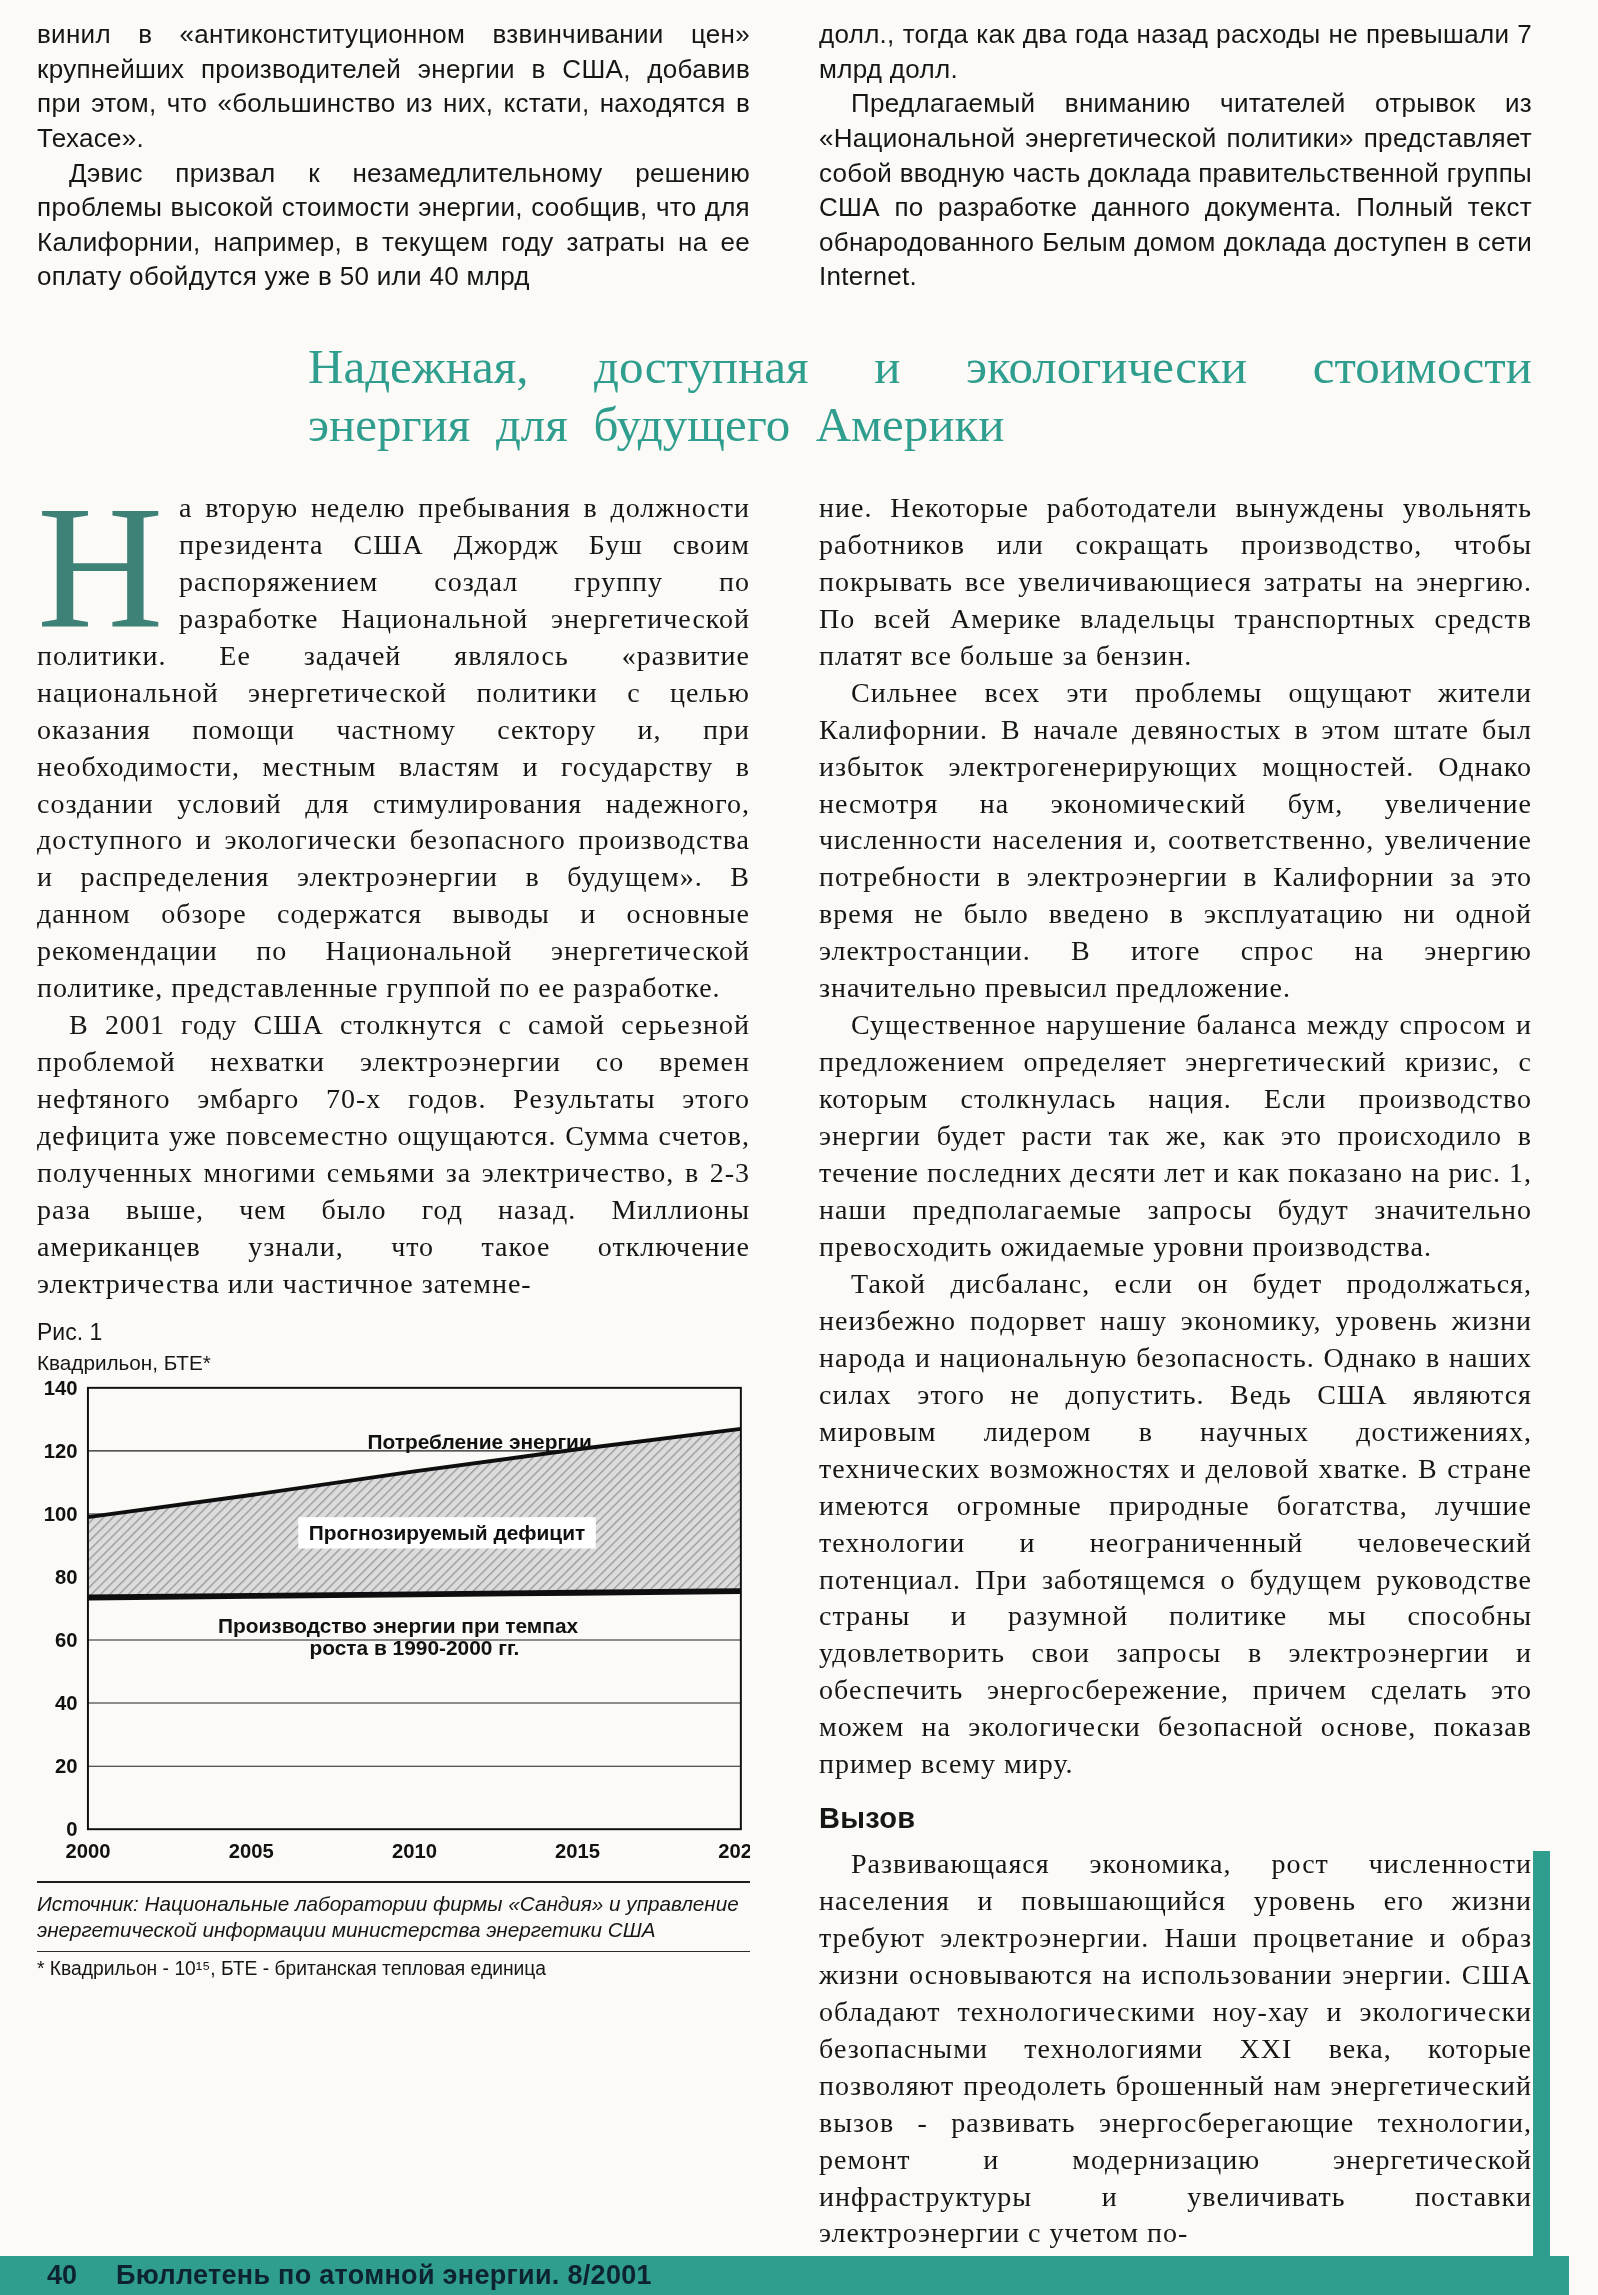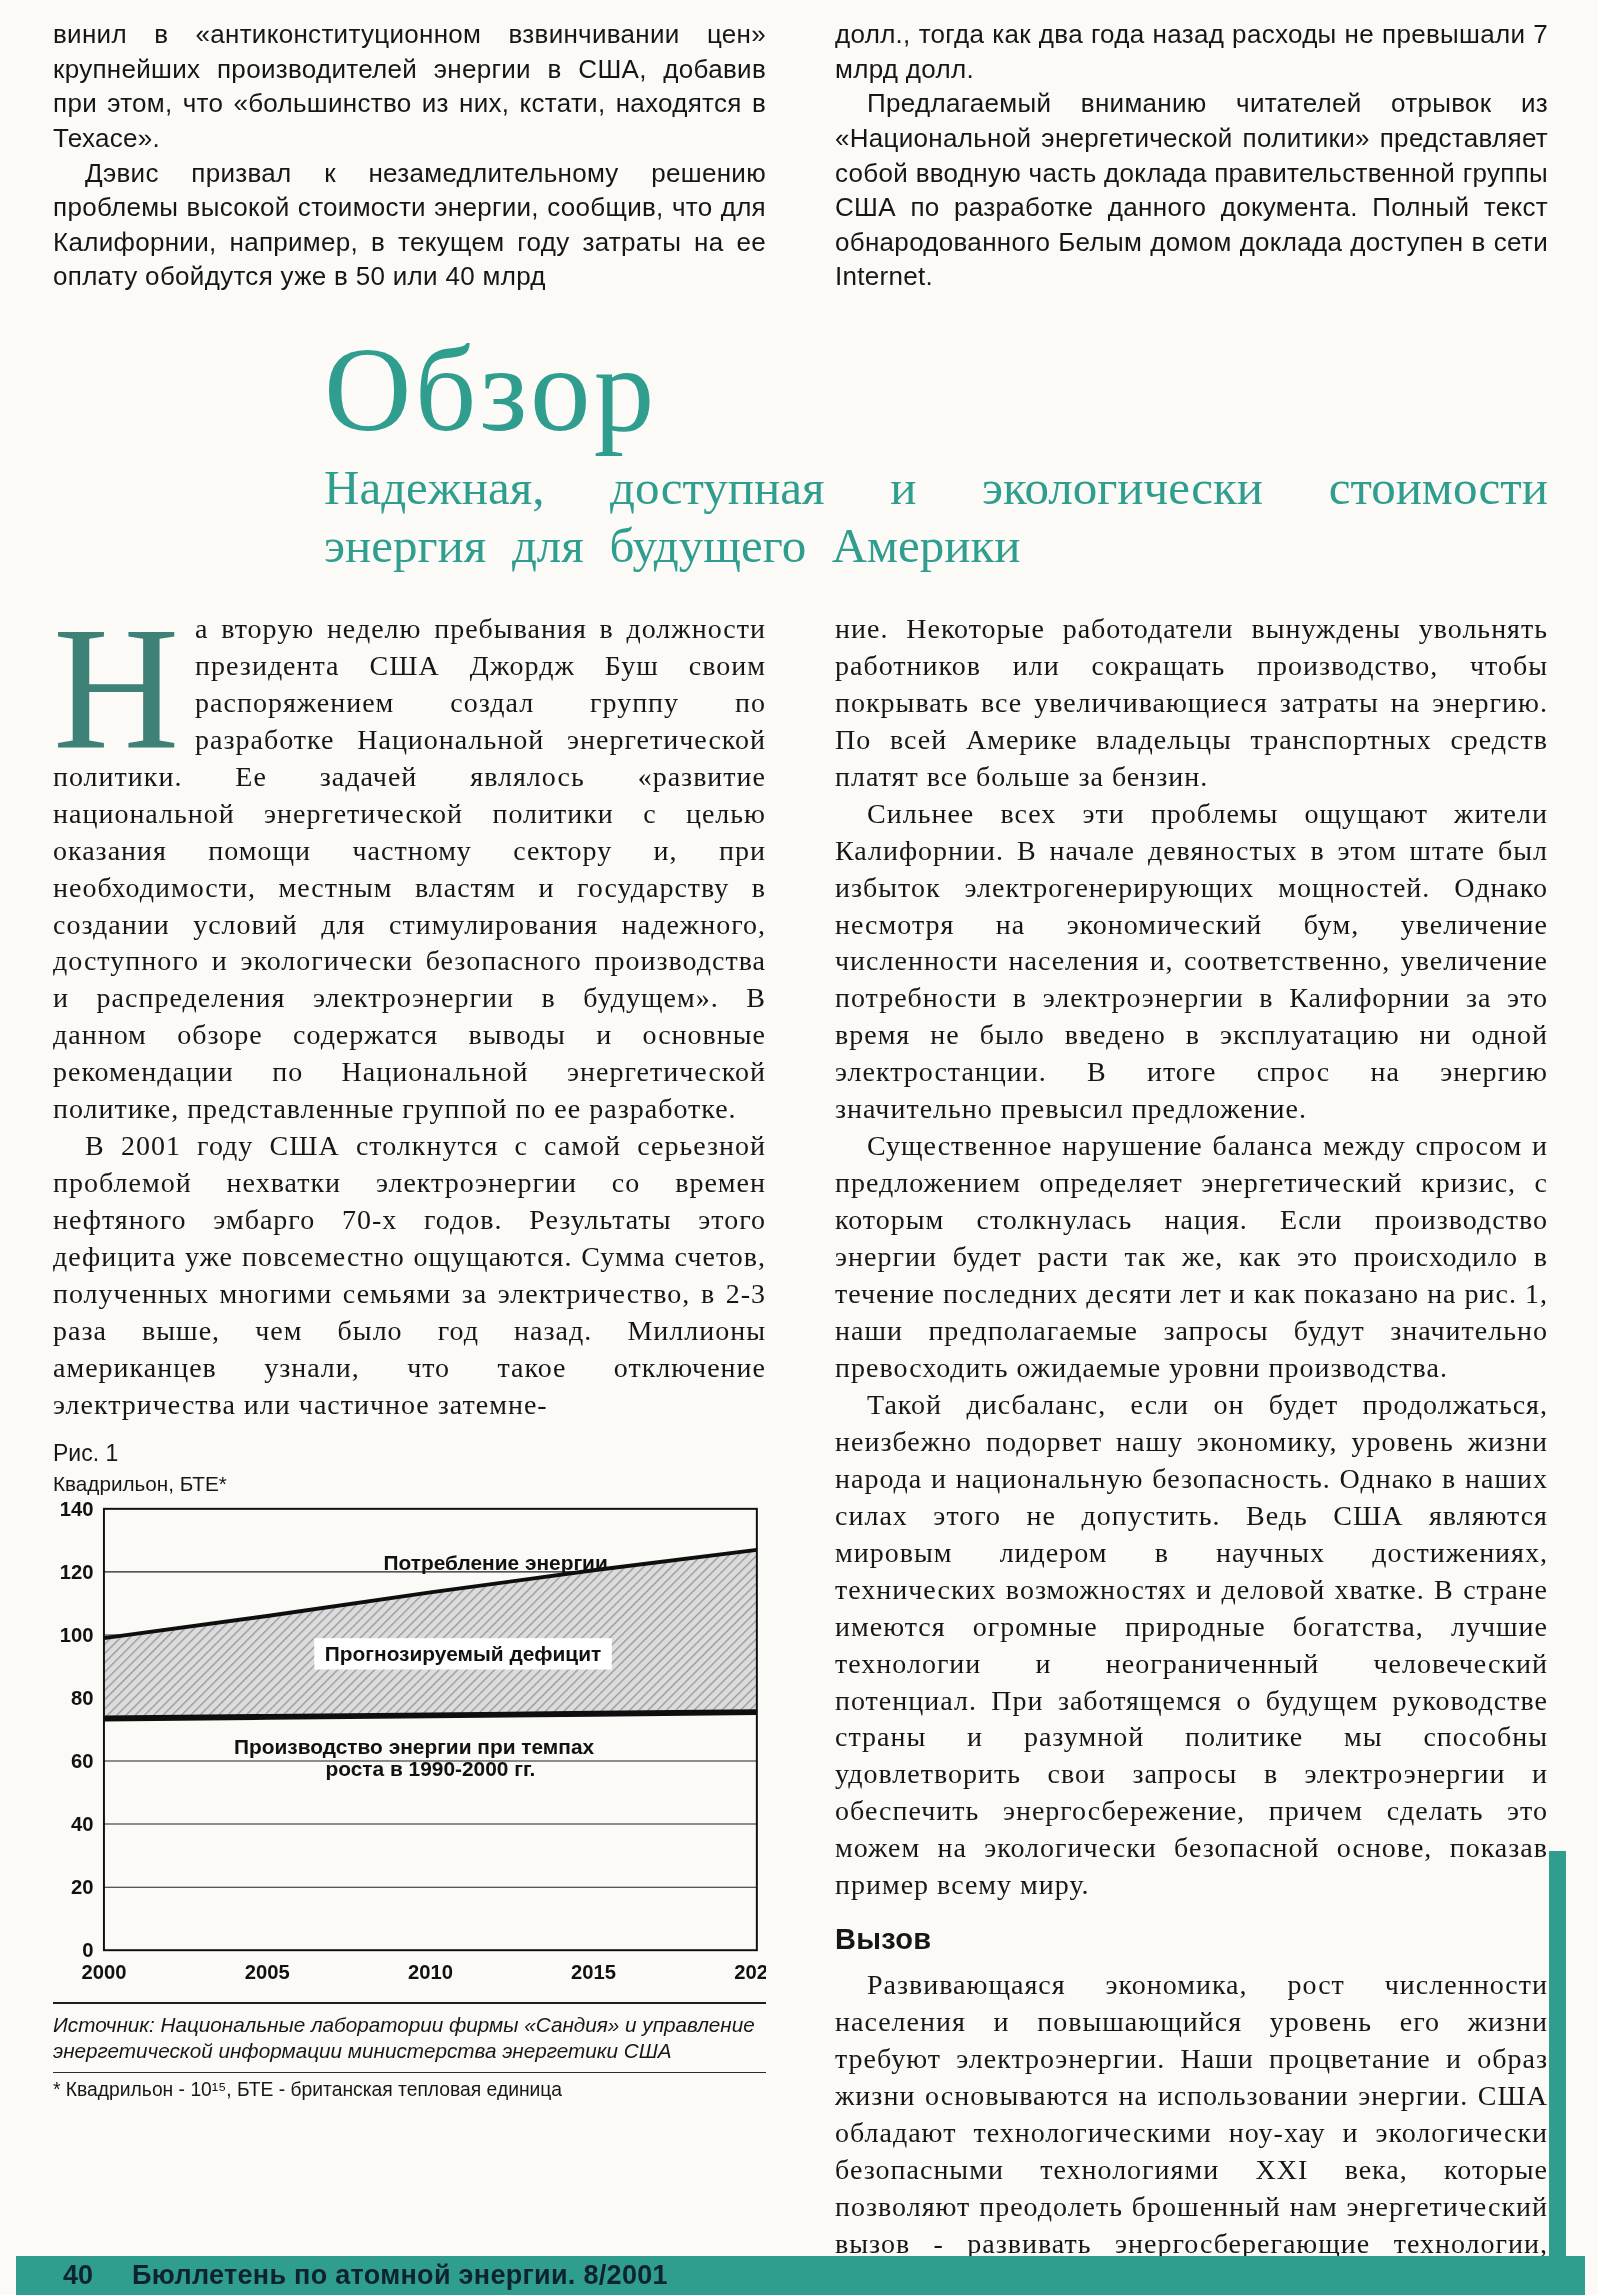--- a/index.html
+++ b/index.html
@@ -5,21 +5,21 @@
   * { box-sizing: border-box; }
   html, body { margin: 0; padding: 0; }
   body {
     width: 1599px; height: 2295px;
     background: #fbfaf6;
     color: #161616;
     position: relative;
     overflow: hidden;
     font-family: "Liberation Serif", "DejaVu Serif", serif;
   }
-  .page { position: relative; width: 1569px; height: 2295px; margin-left: 16px; }
+  .page { position: relative; width: 1569px; height: 2295px; }
 
   .cols { display: flex; gap: 69px; }
   .col  { flex: 1 1 0; min-width: 0; }
 
   p { margin: 0; text-align: justify; }
   .sans  { font: 400 26px/1.33 "Liberation Sans", "DejaVu Sans", sans-serif; letter-spacing: 0.3px; }
   .serif { font: 400 28px/1.32 "Liberation Serif", "DejaVu Serif", serif; letter-spacing: 1px; }
   .indent { text-indent: 32px; }
 
   .intro { padding: 17.3px 37px 0 37px; }
@@ -110,21 +110,20 @@
       <p class="sans">винил в «антиконституционном взвинчивании цен» крупнейших производителей энергии в США, добавив при этом, что «большинство из них, кстати, находятся в Техасе».</p>
       <p class="sans indent">Дэвис призвал к незамедлительному решению проблемы высокой стоимости энергии, сообщив, что для Калифорнии, например, в текущем году затраты на ее оплату обойдутся уже в 50 или 40 млрд</p>
     </div>
     <div class="col">
       <p class="sans">долл., тогда как два года назад расходы не превышали 7 млрд долл.</p>
       <p class="sans indent">Предлагаемый вниманию читателей отрывок из «Национальной энергетической политики» представляет собой вводную часть доклада правительственной группы США по разработке данного документа. Полный текст обнародованного Белым домом доклада доступен в сети Internet.</p>
     </div>
   </section>
 
   <header class="overview">
-    <h1>Обзор</h1>
     <div class="subtitle">
       <span class="sub1">Надежная, доступная и экологически стоимости</span>
       <span class="sub2">энергия для будущего Америки</span>
     </div>
   </header>
 
   <section class="cols main">
 
     <div class="col">
       <p class="serif"><span class="dropcap">Н</span><span>а вторую неделю пребывания в должности президента США Джордж Буш своим распоряжением создал группу по разработке Национальной энергетической политики. Ее задачей являлось «развитие национальной энергетической политики с целью оказания помощи частному сектору и, при необходимости, местным властям и государству в создании условий для стимулирования надежного, доступного и экологически безопасного производства и распределения электроэнергии в будущем». В данном обзоре содержатся выводы и основные рекомендации по Национальной энергетической политике, представленные группой по ее разработке.</span></p>

